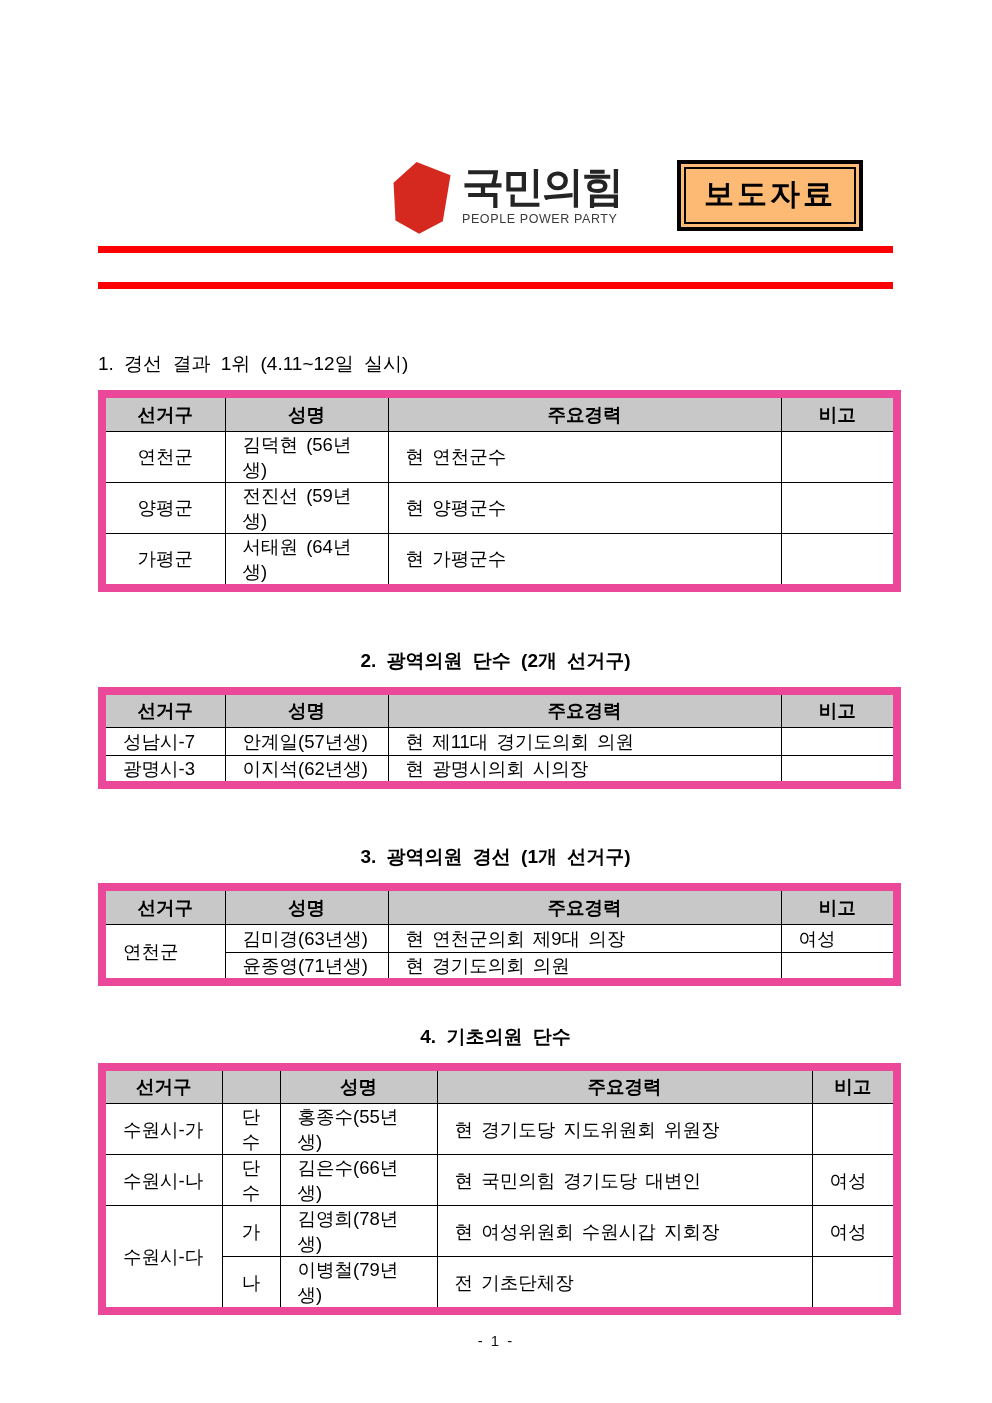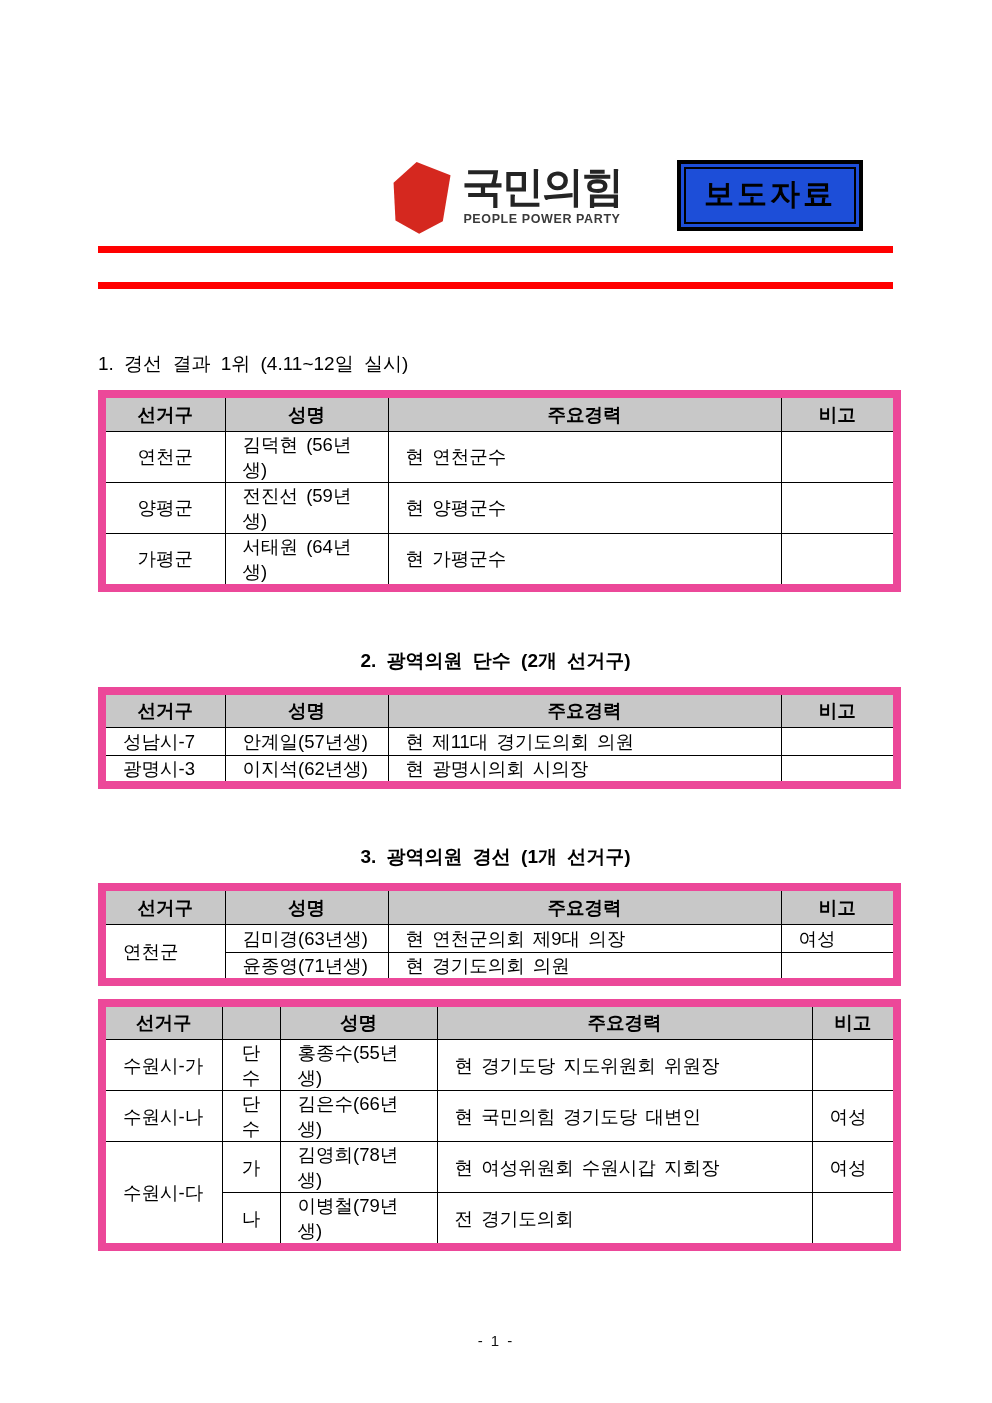--- a/index.html
+++ b/index.html
@@ -20,23 +20,23 @@
   .doc-header { position: relative; height: 78px; margin-top: 132px; }
   .logo-group { position: absolute; left: 293px; top: 2px; display: flex; align-items: flex-start; }
   .logo-mark {
     width: 64px; height: 74px;
     background: #D5281F;
     clip-path: polygon(40% 0%, 93% 18%, 81% 80%, 44% 97%, 7% 79%, 4% 28%);
     flex: 0 0 auto;
   }
   .logo-textcol { margin-left: 7px; }
   .logo-name { font-size: 42px; font-weight: 800; letter-spacing: -2px; color: #242424; line-height: 1.0; margin-top: 4px; }
-  .logo-subtitle { font-size: 12.5px; font-weight: bold; color: #3a3a3a; letter-spacing: 0.6px; margin-top: 4px; text-align: center; }
-
-  .badge { position: absolute; right: 30px; top: 0; border: 4px solid #000; padding: 3px; background: #1d4ed8; }
+  .logo-subtitle { font-size: 12.5px; font-weight: normal; color: #3a3a3a; letter-spacing: 0.6px; margin-top: 4px; }
+
+  .badge { position: absolute; right: 30px; top: 0; border: 4px solid #000; padding: 3px; background: #fdba74; }
   .badge-inner { border: 2px solid #000; padding: 5px 18px 7px 18px; font-size: 30px; font-weight: bold; letter-spacing: 3px; }
 
   .rule { height: 7px; background: #FF0000; }
   .rule-top { margin-top: 8px; }
   .rule-title { margin-top: 29px; }
 
   .doc-title {
     margin-top: 26px;
     text-align: center;
     font-size: 31px;
@@ -210,20 +210,21 @@
           <td>여성</td>
         </tr>
         <tr>
           <td>윤종영(71년생)</td>
           <td>현 경기도의회 의원</td>
           <td></td>
         </tr>
       </tbody>
     </table>
 
+    <div class="section-heading bold sh-4">4. 기초의원 단수</div>
     <table class="t4">
       <colgroup>
           <col style="width:120px">
           <col style="width:58px">
           <col style="width:157px">
           <col style="width:375px">
           <col style="width:85px">
         </colgroup>
       <thead>
         <tr>
@@ -252,21 +253,21 @@
         <tr>
           <td rowspan="2">수원시-다</td>
           <td class="center">가</td>
           <td>김영희(78년생)</td>
           <td>현 여성위원회 수원시갑 지회장</td>
           <td>여성</td>
         </tr>
         <tr>
           <td class="center">나</td>
           <td>이병철(79년생)</td>
-          <td>전 경기도의회</td>
+          <td>전 기초단체장</td>
           <td></td>
         </tr>
       </tbody>
     </table>
 
   </div>
 
   <div class="page-footer">- 1 -</div>
 </div>
 

